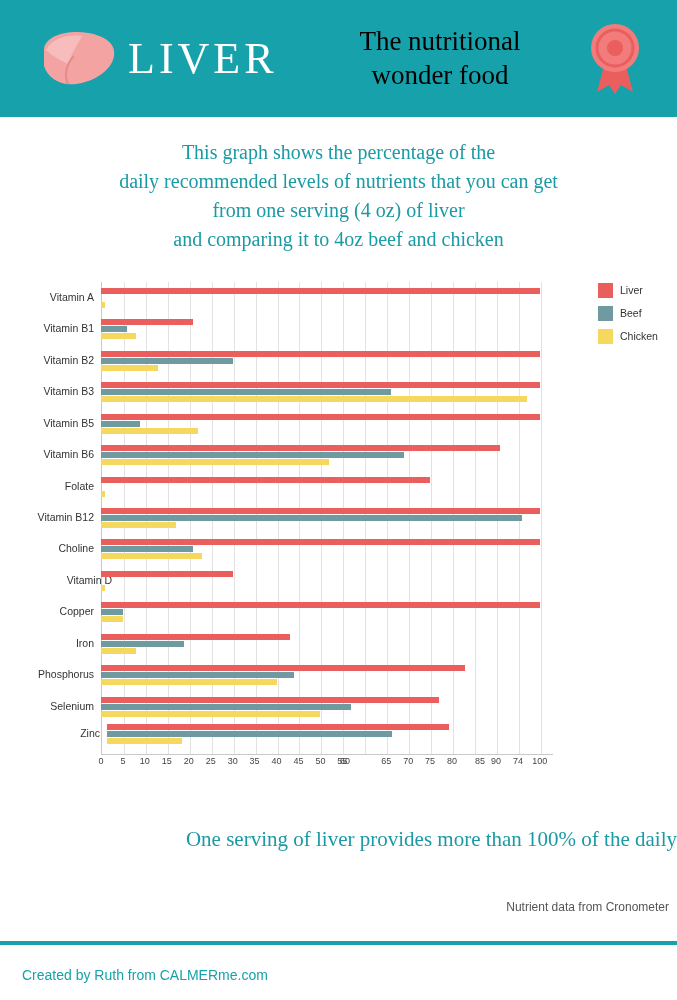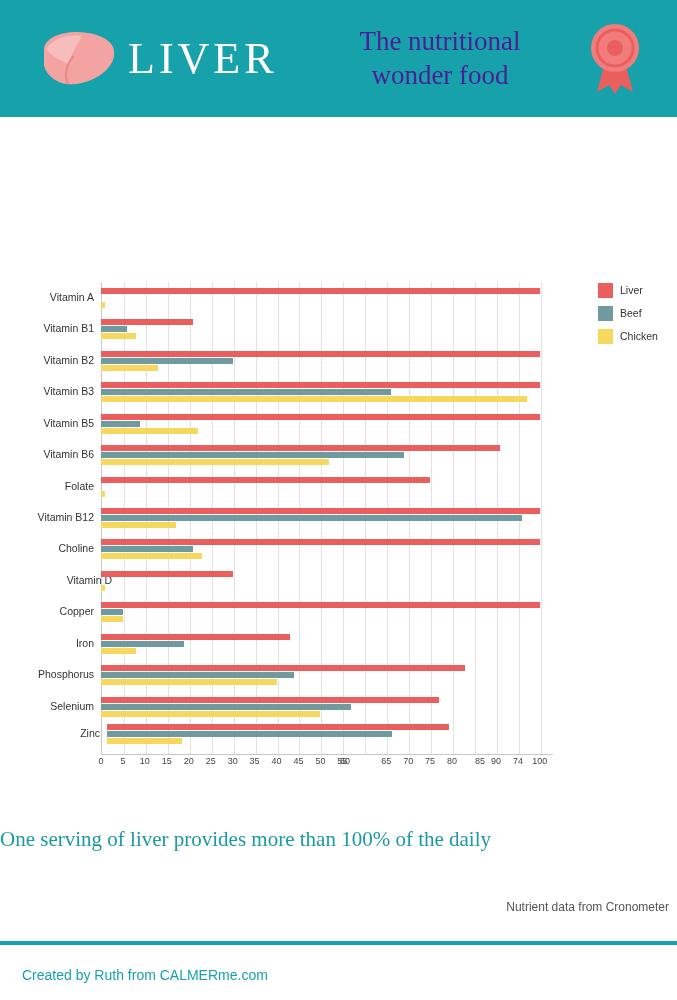--- a/index.html
+++ b/index.html
@@ -48,21 +48,21 @@
   }
   .header-tagline {
     position: absolute;
     left: 300px;
     top: 24px;
     width: 280px;
     text-align: center;
     font-family: "Liberation Serif", serif;
     font-size: 27px;
     line-height: 34px;
-    color: #4c1d95;
+    color: #000000;
   }
   .ribbon-icon {
     position: absolute;
     right: 38px;
     top: 22px;
     width: 48px;
     height: 72px;
   }
 
   
@@ -177,21 +177,21 @@
     font-size: 10.5px;
     color: #333;
   }
 
   
   .conclusion {
     position: absolute;
     left: 0;
     top: 824px;
     width: 677px;
-    text-align: left;
+    text-align: right;
     font-family: "Liberation Serif", serif;
     font-size: 21px;
     line-height: 30px;
     color: #1a9aa4;
   }
   .source {
     position: absolute;
     right: 8px;
     top: 900px;
     width: 660px;
@@ -239,20 +239,26 @@
     <div class="ribbon-icon">
       <svg viewBox="0 0 48 72" width="48" height="72">
         <path d="M14 40 L6 70 L18 63 L24 72 L30 63 L42 70 L34 40 Z" fill="#ea5e5e"></path>
         <circle cx="24" cy="26" r="24" fill="#f27c7c"></circle>
         <circle cx="24" cy="26" r="18" fill="none" stroke="#ea5e5e" stroke-width="3"></circle>
         <circle cx="24" cy="26" r="8" fill="#ea5e5e"></circle>
       </svg>
     </div>
   </div>
 
+  <div class="intro">
+    <div>This graph shows the percentage of the</div>
+    <div>daily recommended levels of nutrients that you can get</div>
+    <div>from one serving (4 oz) of liver</div>
+    <div>and comparing it to 4oz beef and chicken</div>
+  </div>
 
   <div class="chart-wrap">
     <div class="plot" id="plot">
         <div class="gridline" style="left: 21.9417px;"></div>
         <div class="gridline" style="left: 43.8835px;"></div>
         <div class="gridline" style="left: 65.8252px;"></div>
         <div class="gridline" style="left: 87.767px;"></div>
         <div class="gridline" style="left: 109.709px;"></div>
         <div class="gridline" style="left: 131.65px;"></div>
         <div class="gridline" style="left: 153.592px;"></div>

